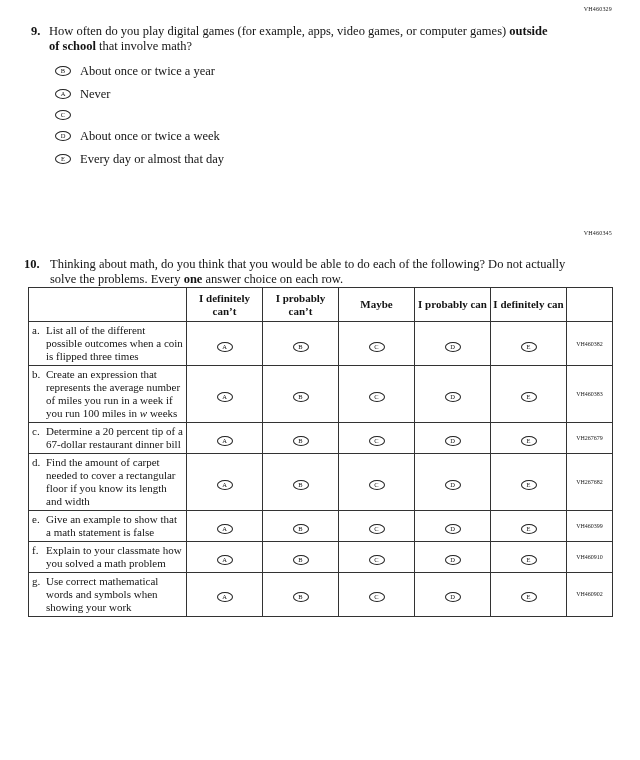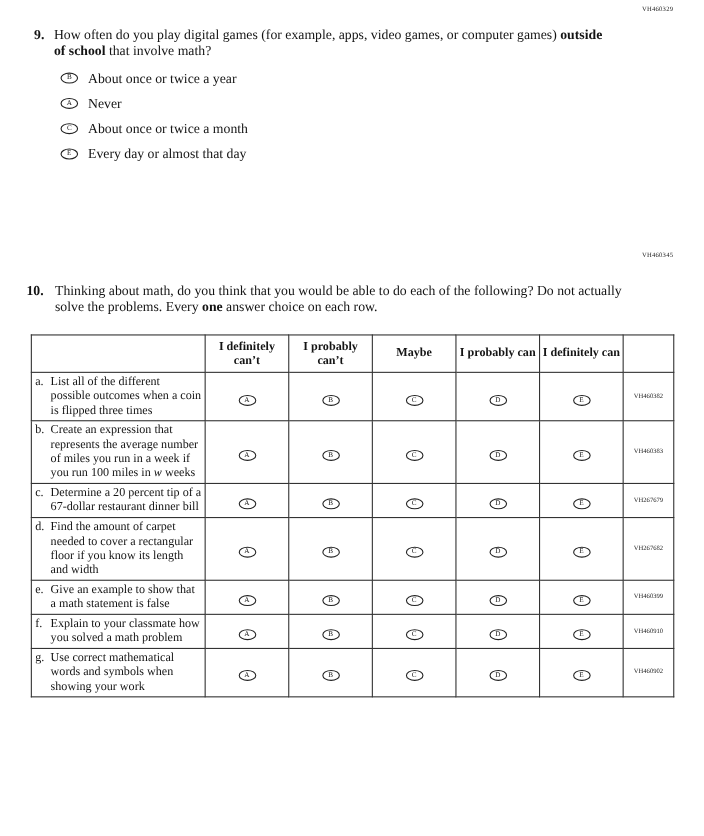--- a/index.html
+++ b/index.html
@@ -10,21 +10,21 @@
   .question{position:absolute;}
   #q9{left:31px;top:24px;width:520px;}
   #q10{left:24px;top:257px;width:552px;}
   .q-body{position:relative;padding-left:18px;font-size:12.5px;line-height:15px;}
   #q10 .q-body{padding-left:26px;}
   .q-num{position:absolute;left:0;top:0;font-weight:bold;}
   .options{margin-top:10px;padding-left:24px;}
   .option{display:flex;align-items:center;margin-bottom:9px;font-size:12.5px;line-height:14px;}
   .bubble{display:inline-block;box-sizing:border-box;width:16px;height:10px;border:1px solid #222;border-radius:50%;font-size:6.5px;line-height:8px;text-align:center;flex:none;cursor:pointer;background:#fff;}
   .option .bubble{margin-right:9px;}
-  table{position:absolute;left:28px;top:304px;width:584px;border-collapse:collapse;table-layout:fixed;}
+  table{position:absolute;left:28px;top:287px;width:584px;border-collapse:collapse;table-layout:fixed;}
   td,th{border:1px solid #333;}
   th{font-size:11px;font-weight:bold;text-align:center;vertical-align:middle;padding:4px 2px;line-height:1.15;}
   .label-cell{font-size:11px;line-height:1.18;vertical-align:top;padding:2px 3px;}
   .label-inner{display:flex;}
   .row-letter{flex:none;width:14px;}
   .row-text{flex:1;}
   .bub-cell{text-align:center;vertical-align:middle;}
   .code-cell{font-size:6px;text-align:center;vertical-align:middle;padding:0 1px;color:#222;}
   .var-i{font-style:italic;}
   col.c-label{width:158px;}
@@ -46,21 +46,24 @@
       <div class="option">
         <span class="bubble">B</span>
         <span>About once or twice a year</span>
       </div>
       <div class="option">
         <span class="bubble">A</span>
         <span>Never</span>
       </div>
       <div class="option">
         <span class="bubble">C</span>
-        <span>About once or twice a month</span>
+      </div>
+      <div class="option">
+        <span class="bubble">D</span>
+        <span>About once or twice a week</span>
       </div>
       <div class="option">
         <span class="bubble">E</span>
         <span>Every day or almost that day</span>
       </div>
     </div>
   </div>
 
   <div id="code-mid" class="small-code">VH460345</div>
 

